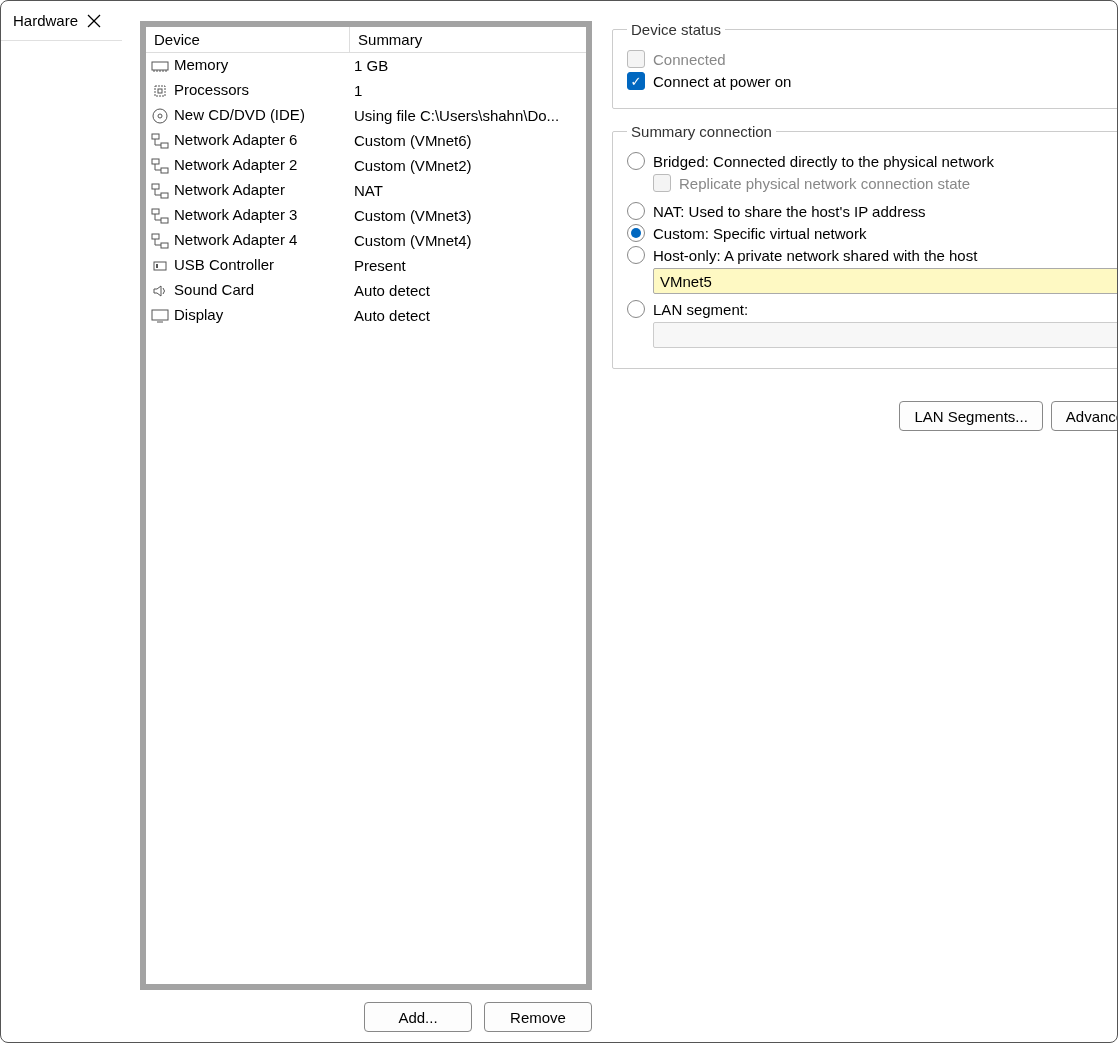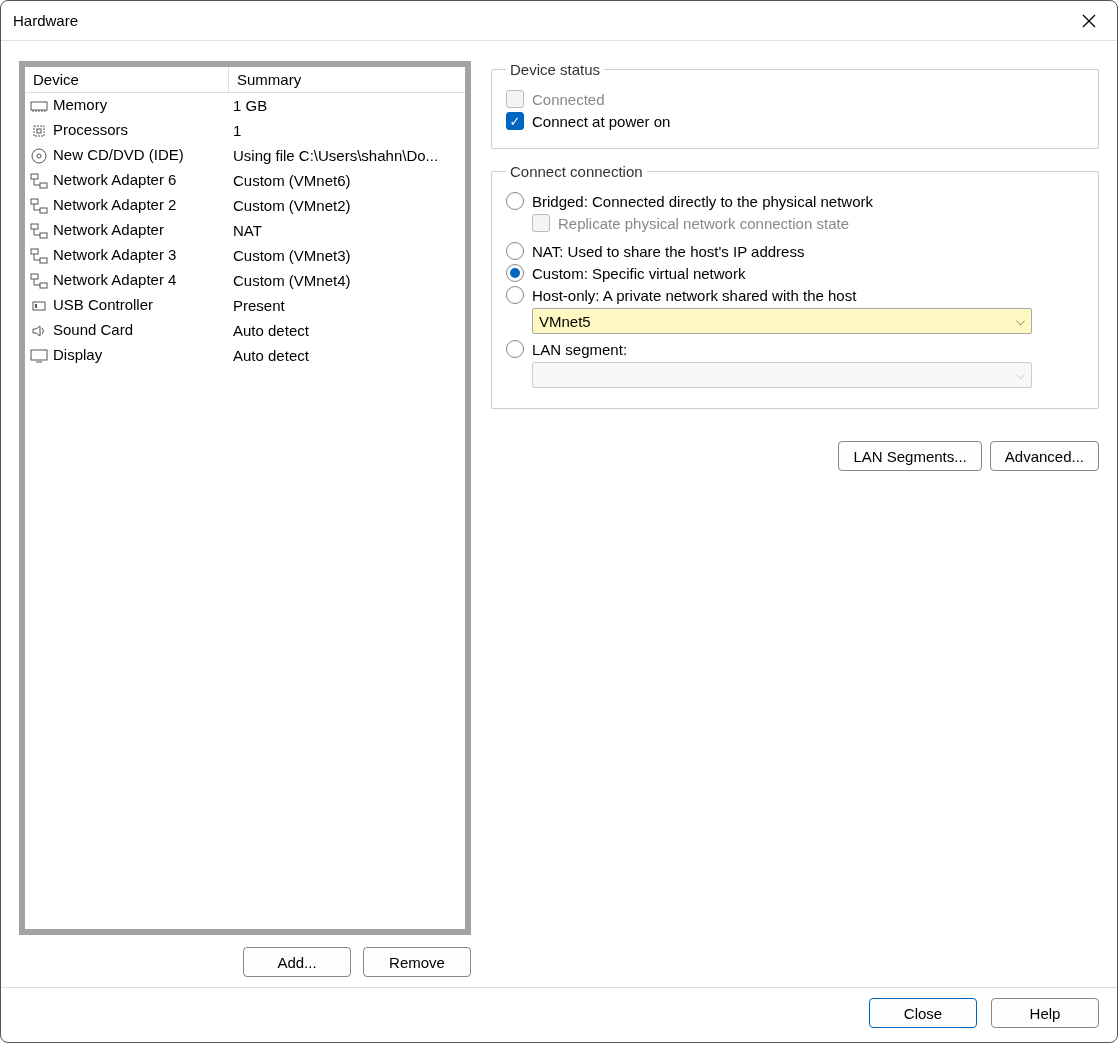--- a/index.html
+++ b/index.html
@@ -9,21 +9,21 @@
     font-size: 15px;
     color: #000;
     background: #fff;
   }
   .window {
     width: 1118px; height: 1043px;
     border: 1px solid #555;
     border-radius: 8px;
     background: #fff;
     display: flex;
-    flex-direction: column;
+    flex-direction: row;
     overflow: hidden;
   }
   .titlebar {
     height: 40px;
     display: flex;
     align-items: center;
     padding: 0 12px;
     border-bottom: 1px solid #e0e0e0;
   }
   .titlebar .title { flex: 1; font-size: 15px; }
@@ -392,21 +392,21 @@
           <span class="cb disabled"></span>
           <span>Connected</span>
         </div>
         <div class="checkbox-row">
           <span class="cb checked">✓</span>
           <span>Connect at power on</span>
         </div>
       </fieldset>
 
       <fieldset class="group">
-        <legend>Connect connection</legend>
+        <legend>Summary connection</legend>
 
         <div class="radio-row">
           <span class="radio"></span>
           <span>Bridged: Connected directly to the physical network</span>
         </div>
         <div class="sub checkbox-row disabled">
           <span class="cb disabled"></span>
           <span>Replicate physical network connection state</span>
         </div>
 

